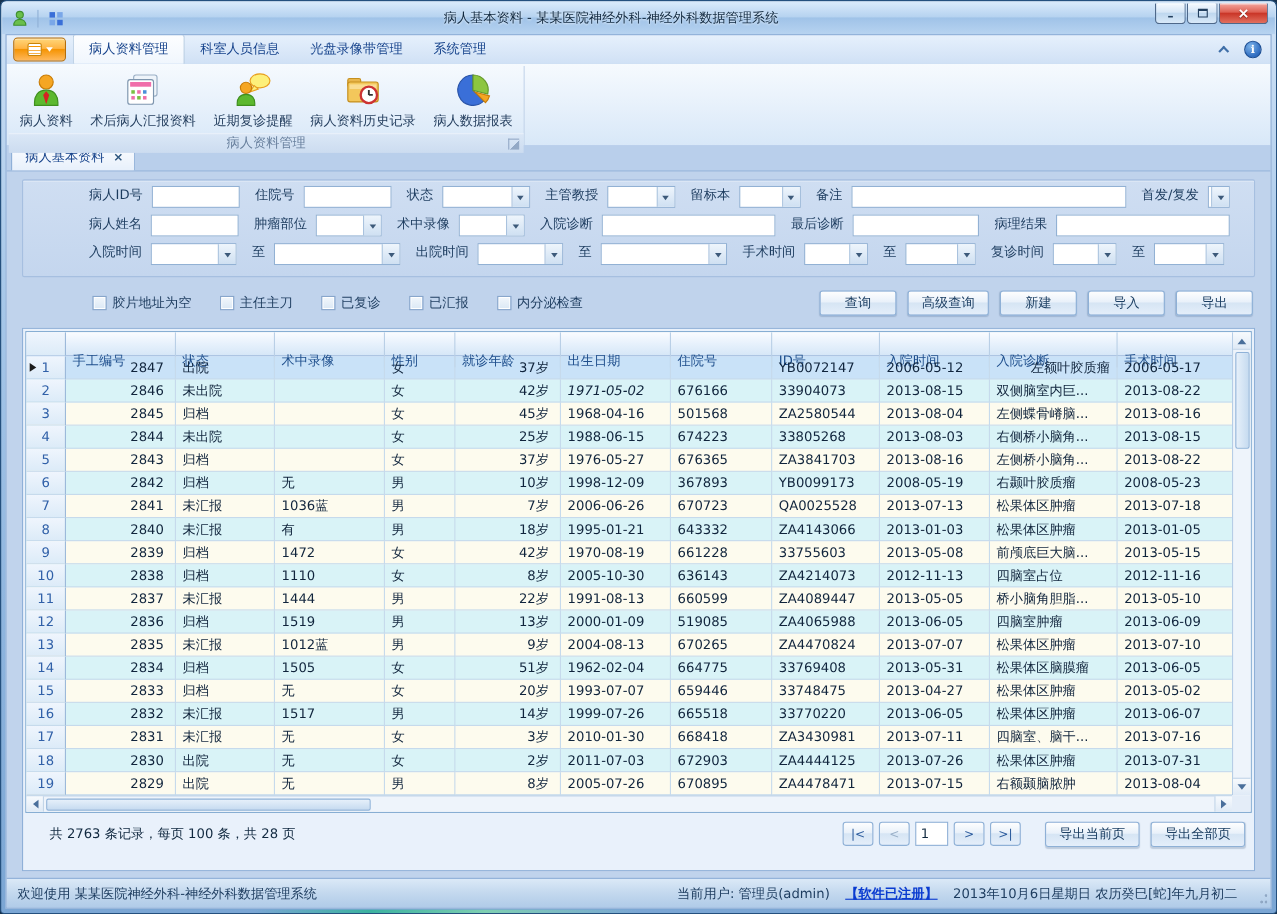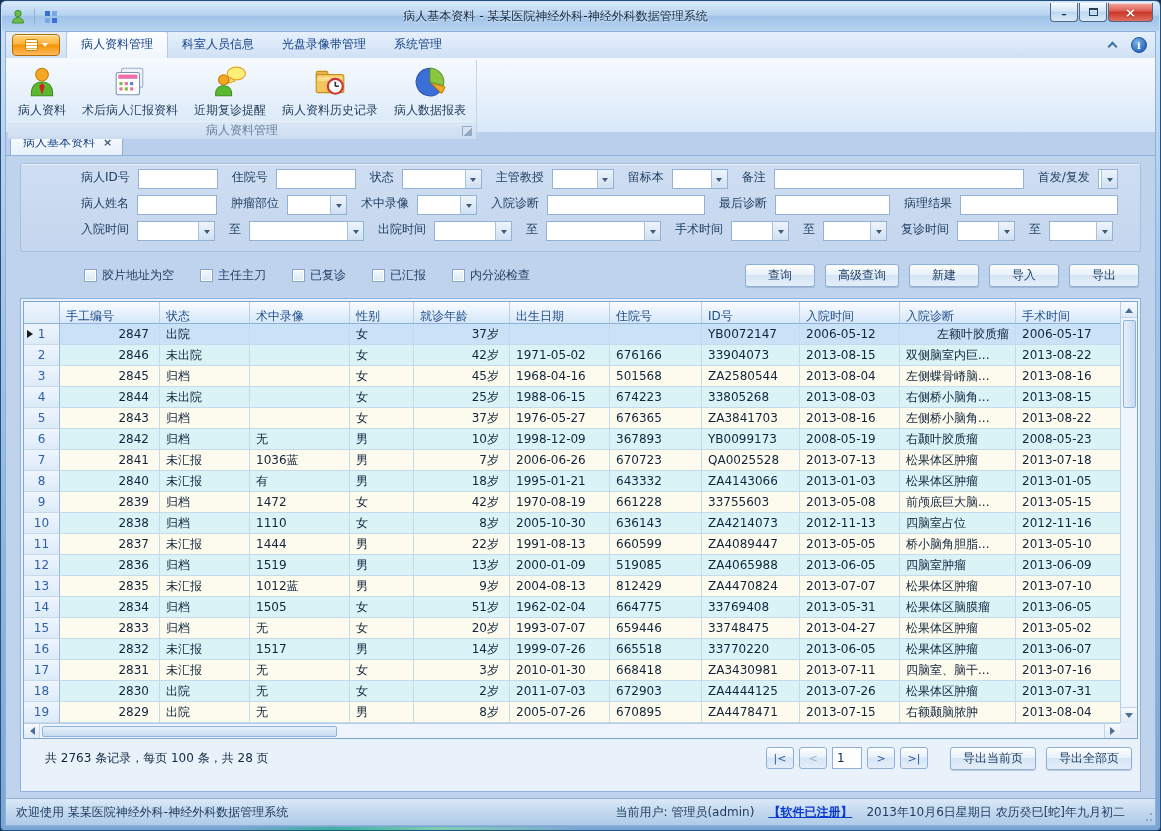--- a/index.html
+++ b/index.html
@@ -61,21 +61,21 @@
 .cbgroup{display:flex;gap:26px;margin-left:64px}
 .cb{display:flex;align-items:center;gap:5px;cursor:default}
 .cbbox{width:13px;height:13px;border:1px solid #88a6cb;background:linear-gradient(180deg,#f2f7fc,#dbe8f5);box-shadow:inset 0 0 0 1px #fff}
 .cblabel{color:#1c3b5e}
 .abgroup{margin-left:auto;display:flex;gap:10px;margin-right:2px}
 .abtn{height:23px;min-width:70px;padding:0 12px;border:1px solid #8eb0d6;border-radius:3px;background:linear-gradient(180deg,#fefefe 0%,#e9f1fa 45%,#d6e5f4 50%,#e4eefa 100%);color:#1c3f63;font:inherit;cursor:default;box-shadow:0 1px 1px rgba(60,90,130,.25)}
 
 .tpanel{flex:1;margin-top:6px;border:1px solid #8fb0d8;background:#e9f1fb;display:flex;flex-direction:column;overflow:hidden}
 .grid{position:relative;border:1px solid #7ba6cf;margin:2px;background:#fff;height:438px;overflow:hidden}
 .ghead{display:flex;height:22px;margin-right:17px;background:linear-gradient(180deg,#fafcff 0%,#e7f1fc 50%,#d6e7f7 100%);border-bottom:1px solid #8fb0d8}
-.gh{border-right:1px solid #b9cfe6;line-height:21px;padding:4px 6px;color:#1e4e8c;white-space:nowrap;overflow:hidden;flex-shrink:0}
+.gh{border-right:1px solid #b9cfe6;line-height:21px;padding:16px 6px;color:#1e4e8c;white-space:nowrap;overflow:hidden;flex-shrink:0}
 .gh.flexcol{flex:1;border-right:none}
 .gbody{margin-right:17px}
 .grow{display:flex;height:21px}
 .gbody .grow:nth-child(odd){background:#fdfbee}
 .gbody .grow:nth-child(even){background:#d9f3f7}
 .gbody .grow.sel{background:#c9e2f8}
 .gc{border-right:1px solid #c6daec;border-bottom:1px solid #c6daec;line-height:20px;padding:0 6px;white-space:nowrap;overflow:hidden;color:#10243c;flex-shrink:0}
 .gc.flexcol{flex:1;border-right:none}
 .gc.ar{text-align:right;padding-right:10px}
 .rowhdr{width:36px;background:linear-gradient(180deg,#eff5fd,#dcebf8);border-right:1px solid #9cb9da;color:#3060a8;text-align:center;position:relative;padding:0 4px}
@@ -426,21 +426,21 @@
                 <div class="gc" style="width: 116px; text-align: right;">左额叶胶质瘤</div>
                 <div class="gc flexcol">2006-05-17</div>
               </div>
               <div class="grow">
                 <div class="gc rowhdr"><span class="rnum">2</span></div>
                 <div class="gc ar" style="width: 100px;">2846</div>
                 <div class="gc" style="width: 90px;">未出院</div>
                 <div class="gc" style="width: 100px;"></div>
                 <div class="gc" style="width: 64px;">女</div>
                 <div class="gc ar" style="width: 96px;">42岁</div>
-                <div class="gc" style="width: 100px;">1971-05-02</div>
+                <div class="gc" style="width: 100px; font-style: italic;">1971-05-02</div>
                 <div class="gc" style="width: 92px;">676166</div>
                 <div class="gc" style="width: 98px;">33904073</div>
                 <div class="gc" style="width: 100px;">2013-08-15</div>
                 <div class="gc" style="width: 116px;">双侧脑室内巨...</div>
                 <div class="gc flexcol">2013-08-22</div>
               </div>
               <div class="grow">
                 <div class="gc rowhdr"><span class="rnum">3</span></div>
                 <div class="gc ar" style="width: 100px;">2845</div>
                 <div class="gc" style="width: 90px;">归档</div>
@@ -581,21 +581,21 @@
                 <div class="gc flexcol">2013-06-09</div>
               </div>
               <div class="grow">
                 <div class="gc rowhdr"><span class="rnum">13</span></div>
                 <div class="gc ar" style="width: 100px;">2835</div>
                 <div class="gc" style="width: 90px;">未汇报</div>
                 <div class="gc" style="width: 100px;">1012蓝</div>
                 <div class="gc" style="width: 64px;">男</div>
                 <div class="gc ar" style="width: 96px;">9岁</div>
                 <div class="gc" style="width: 100px;">2004-08-13</div>
-                <div class="gc" style="width: 92px;">812429</div>
+                <div class="gc" style="width: 92px;">670265</div>
                 <div class="gc" style="width: 98px;">ZA4470824</div>
                 <div class="gc" style="width: 100px;">2013-07-07</div>
                 <div class="gc" style="width: 116px;">松果体区肿瘤</div>
                 <div class="gc flexcol">2013-07-10</div>
               </div>
               <div class="grow">
                 <div class="gc rowhdr"><span class="rnum">14</span></div>
                 <div class="gc ar" style="width: 100px;">2834</div>
                 <div class="gc" style="width: 90px;">归档</div>
                 <div class="gc" style="width: 100px;">1505</div>

